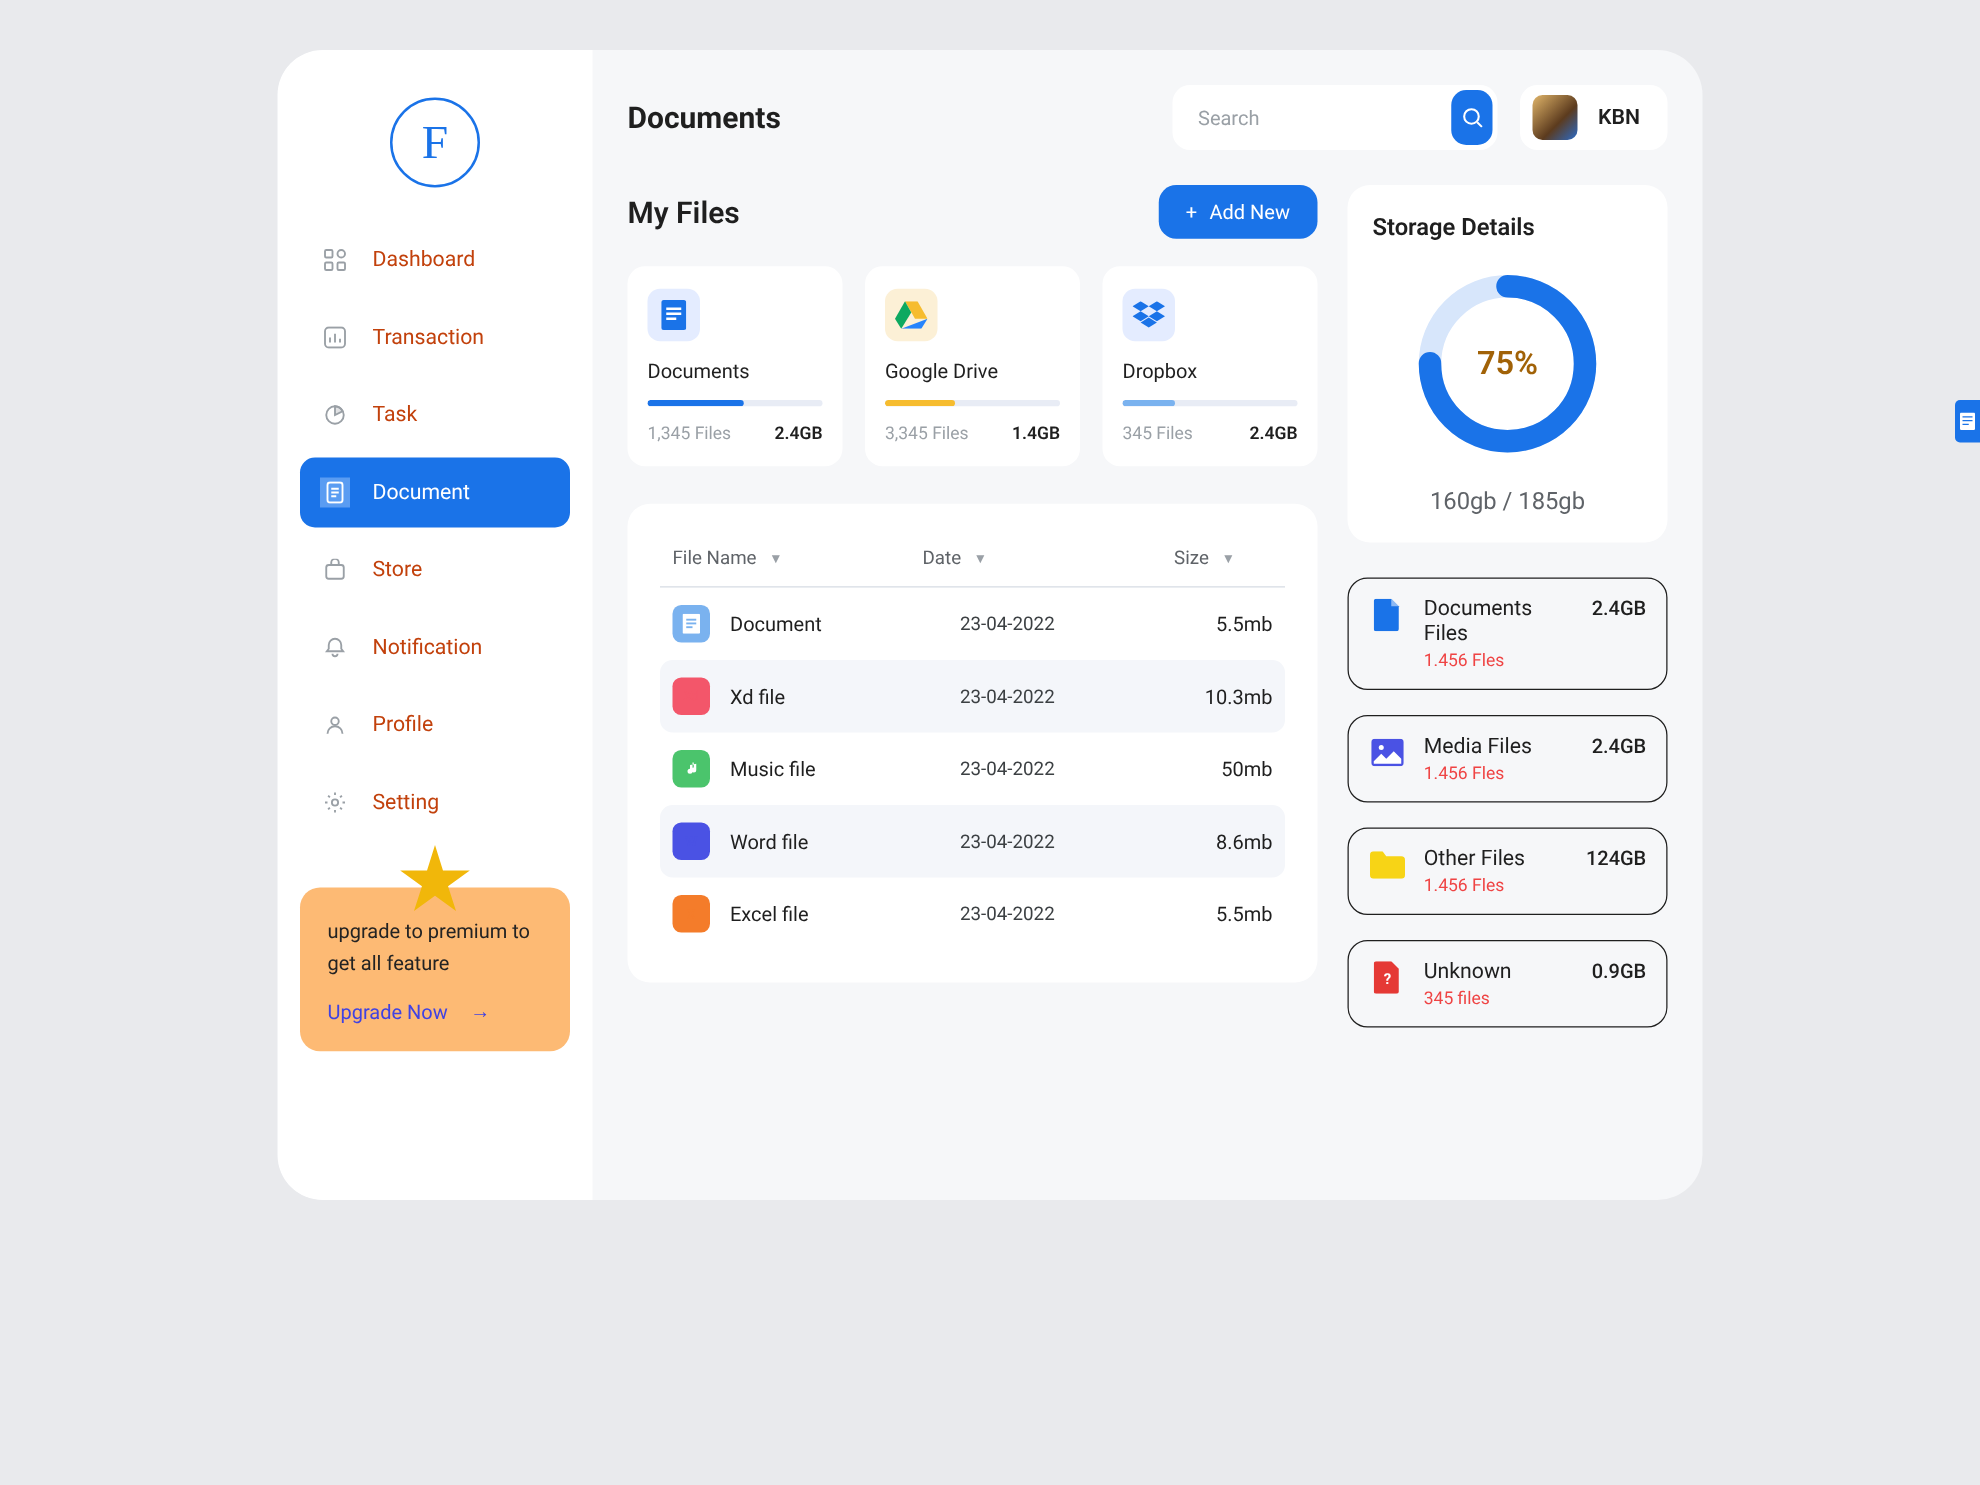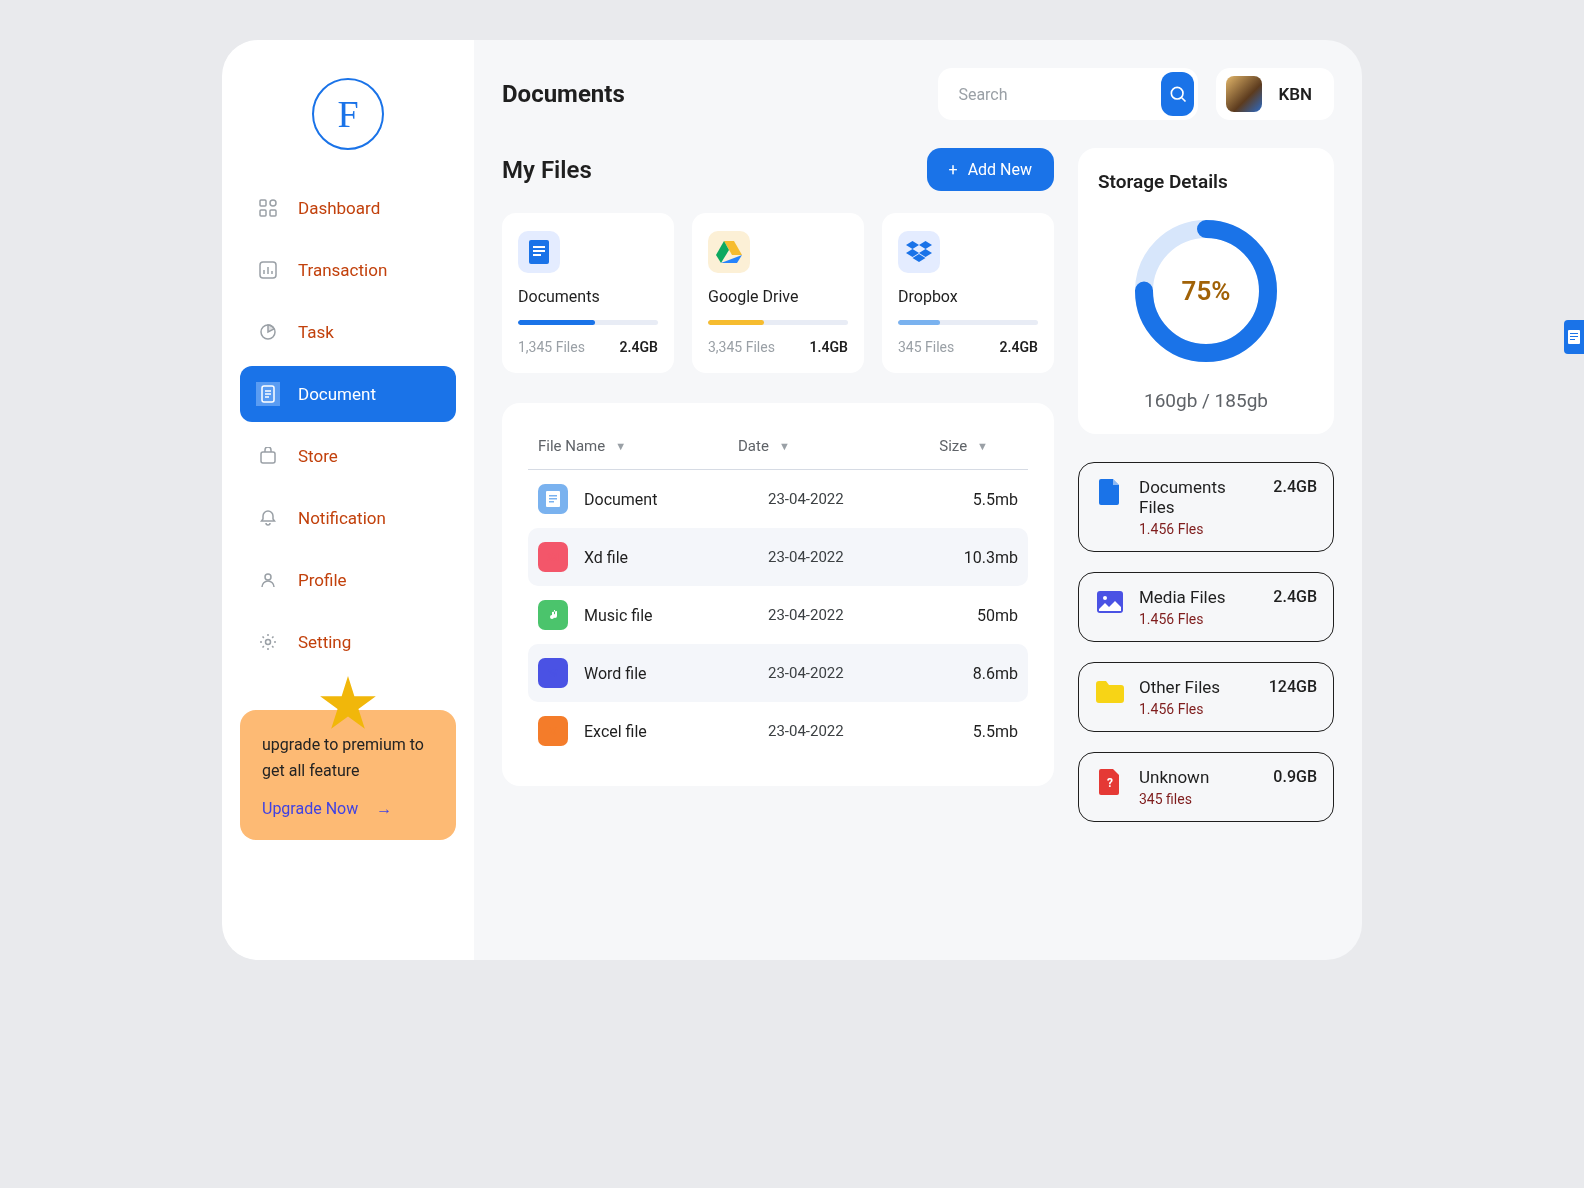--- a/index.html
+++ b/index.html
@@ -60,21 +60,21 @@
 .storage { background: #fff; border-radius: 18px; padding: 22px 20px; }
 .storage-title { font-size: 19px; font-weight: 600; color: #1f1f1f; margin-bottom: 18px; }
 .donut-wrap { position: relative; width: 160px; height: 160px; margin: 0 auto 18px; }
 .donut-percent { position: absolute; top: 50%; left: 50%; transform: translate(-50%, -50%); font-size: 26px; font-weight: 600; color: #a16207; }
 .storage-text { text-align: center; font-size: 19px; color: #5f6368; }
 .cat-list { display: flex; flex-direction: column; gap: 20px; }
 .cat-item { border: 1px solid #1f1f1f; border-radius: 16px; padding: 14px 16px; display: flex; align-items: flex-start; gap: 14px; cursor: pointer; }
 .cat-icon { width: 30px; height: 30px; display: flex; align-items: center; justify-content: center; }
 .cat-text { flex: 1; }
 .cat-name { font-size: 17px; color: #1f1f1f; margin-bottom: 4px; }
-.cat-files { font-size: 14px; color: #7f1d1d; }
+.cat-files { font-size: 14px; color: #ef4444; }
 .cat-size { font-size: 16px; color: #1f1f1f; font-weight: 500; }
 .sort-caret { font-size: 11px; color: #9aa0a6; }
 .float-tab { position: fixed; right: 0; top: 320px; width: 20px; height: 34px; background: #1a73e8; border-top-left-radius: 4px; border-bottom-left-radius: 4px; display: flex; align-items: center; justify-content: center; }
 </style>
 </head>
 <body>
 
 <div class="app">
 
   <aside class="sidebar">

